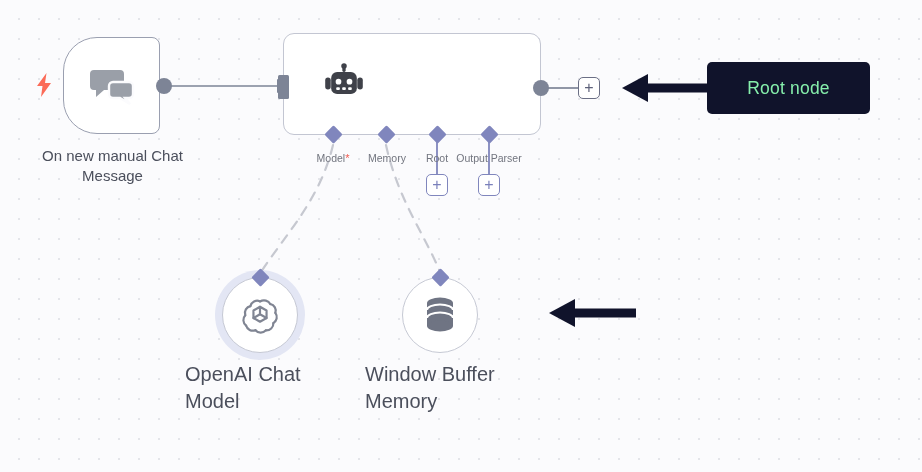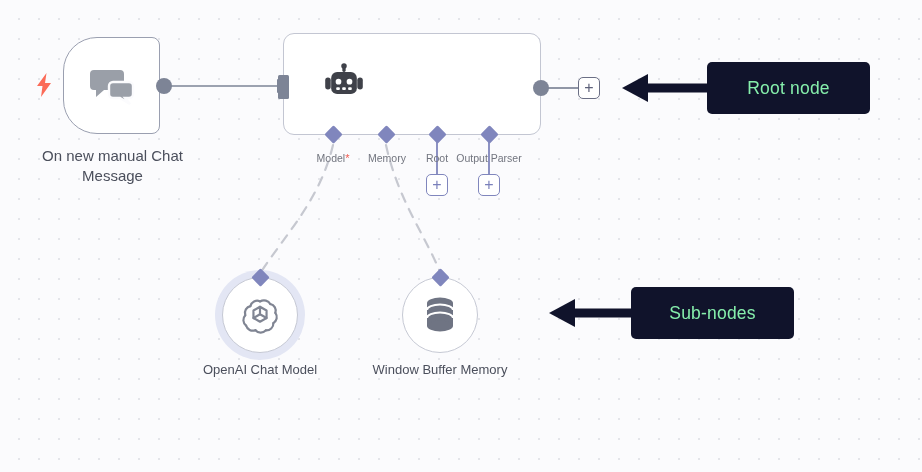--- a/index.html
+++ b/index.html
@@ -148,23 +148,22 @@
     align-items: center;
     justify-content: center;
   }
 
   .subnode.halo {
     box-shadow: 0 0 0 7px #e3e6f4;
   }
 
   .subnode-label {
     position: absolute;
-    font-size: 13px;
+    font-size: 20px;
     color: #4b4f5c;
-    text-align: center;
     line-height: 1.35;
     width: 150px;
   }
 
   .node-label {
     position: absolute;
     font-size: 15px;
     color: #4b4f5c;
     text-align: center;
     line-height: 1.35;
@@ -297,15 +296,14 @@
       <ellipse cx="18" cy="22" rx="13" ry="5.4" fill="#6f7483" stroke="#ffffff" stroke-width="2"></ellipse>
       <rect x="5" y="22" width="26" height="8" fill="#6f7483"></rect>
       <ellipse cx="18" cy="30" rx="13" ry="5.4" fill="#6f7483"></ellipse>
     </svg>
   </div>
   <div class="diamond" style="left:434px; top:271px;"></div>
   <div class="subnode-label" style="left:365px; top:361px;">Window Buffer Memory</div>
 
   <div class="annot" style="left:707px; top:62px; width:163px; height:52px;">Root node</div>
 
-  <div class="annot" style="left:631px; top:287px; width:163px; height:52px;">Sub-nodes</div>
 
 </div>
 
 </body></html>

